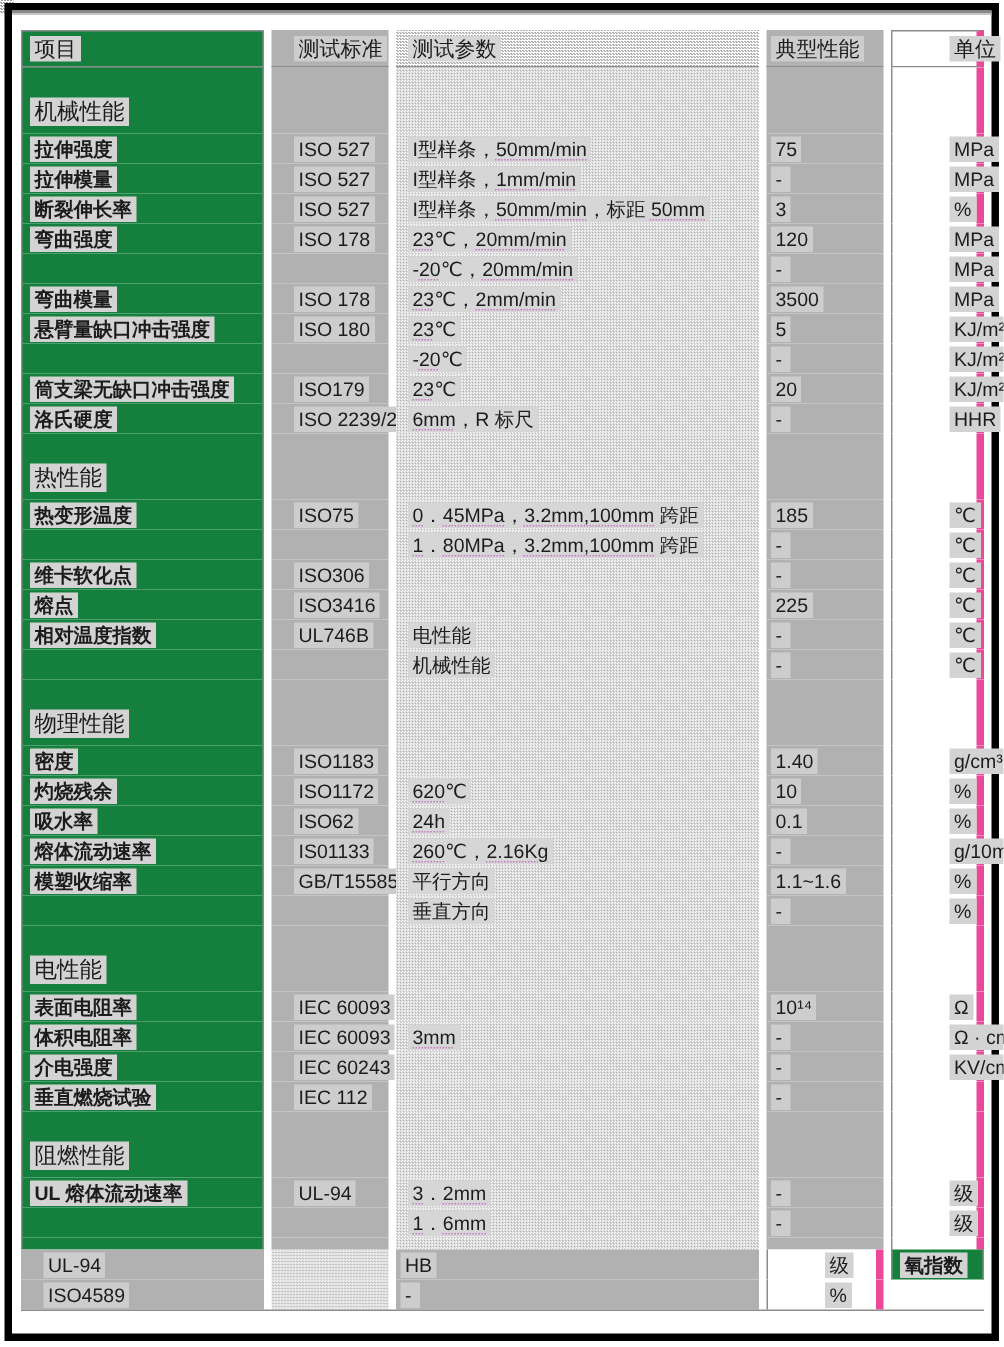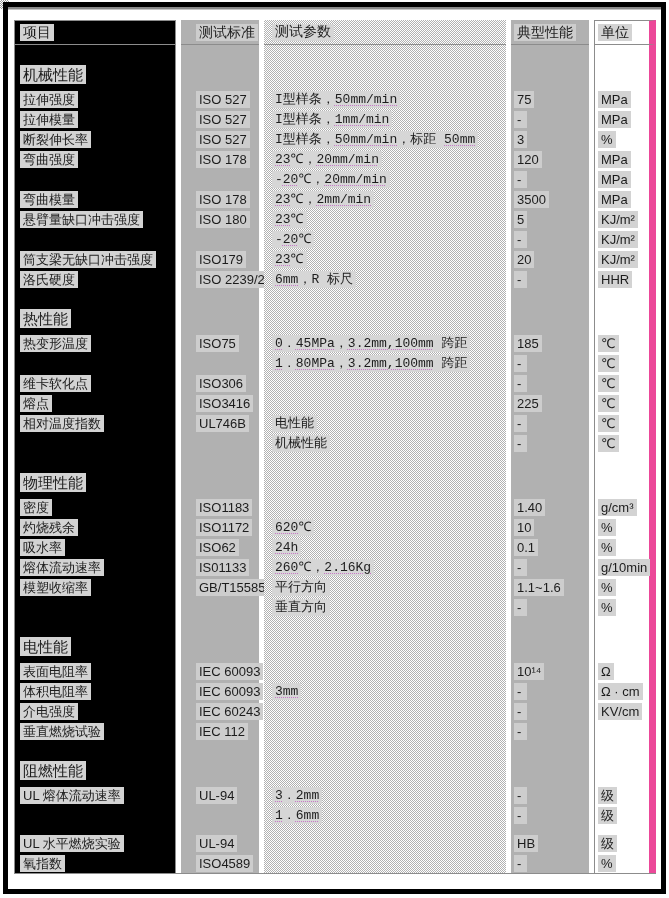--- a/index.html
+++ b/index.html
@@ -22,42 +22,42 @@
     background-size:2px 2px;
   }
   
   .grid{
     position:absolute;left:14px;top:20px;width:642px;
     display:grid;
     grid-template-columns:162px 78px 242px 78px 62px;
     column-gap:5px;
   }
   .cell{display:flex;align-items:center;box-sizing:border-box;min-width:0;}
-  .c1{border-left:1px solid #8c8c8c;border-right:1px solid #8c8c8c;background:#000000;}
+  .c1{border-left:1px solid #8c8c8c;border-right:1px solid #8c8c8c;background:#15803d;}
   .c2{background:#b1b1b1;}
   .c3{
     background-image:conic-gradient(#b1b1b1 25%,#fff 25% 50%,#b1b1b1 50% 75%,#fff 75%);
     background-size:2px 2px;
   }
   .c4{background:#b1b1b1;}
-  .c5{border-left:1px solid #8c8c8c;border-right:7px solid #ec4899;background:#fff;}
+  .c5{border-left:1px solid #8c8c8c;border-right:5px solid #ec4899;background:#fff;padding-left:35px;}
   .hdr{height:25px;border-bottom:1px solid #8c8c8c;}
   .hdr.c1,.hdr.c5{border-top:1px solid #8c8c8c;}
   .data{height:20px;}
   .section{height:44px;align-items:flex-end;padding-bottom:5px;}
   .spacer{height:8px;}
   .grid::after{content:"";grid-column:1/-1;height:0;border-top:1px solid #8c8c8c;}
   
   .hl{background:#d3d3d3;padding:0 3px;white-space:nowrap;line-height:17px;display:inline-block;}
   .c1 .hl{margin-left:5px;}
   .c2 .hl{margin-left:15px;background:#cdcdcd;}
-  .c3 .hl{margin-left:8px;background:#d6d6d6;font-family:Liberation Mono, monospace;}
+  .c3 .hl{margin-left:8px;background:#d6d6d6;}
   .c4 .hl{margin-left:3px;background:#cdcdcd;min-width:7px;}
   .c5 .hl{margin-left:3px;}
-  .prop{font-weight:normal;}
+  .prop{font-weight:bold;}
   .sec-t{font-size:15px;line-height:19px;background:#d3d3d3;}
   .hdr .hl{font-size:14px;}
   
   .sq{text-decoration:underline dotted #c879c8 1px;text-underline-offset:2px;}
 </style>
 </head>
 <body>
 
 <div class="corner-dither"></div>
 <div class="outer-frame"></div>
@@ -495,23 +495,20 @@
       <span class="hl">-</span>
     </div>
     <div class="cell c5 data">
       <span class="hl">级</span>
     </div>
     <div class="cell c1 spacer"></div>
     <div class="cell c2 spacer"></div>
     <div class="cell c3 spacer"></div>
     <div class="cell c4 spacer"></div>
     <div class="cell c5 spacer"></div>
-    <div class="cell c1 data">
-      <span class="hl prop">UL 水平燃烧实验</span>
-    </div>
     <div class="cell c2 data">
       <span class="hl">UL-94</span>
     </div>
     <div class="cell c3 data"></div>
     <div class="cell c4 data">
       <span class="hl">HB</span>
     </div>
     <div class="cell c5 data">
       <span class="hl">级</span>
     </div>

